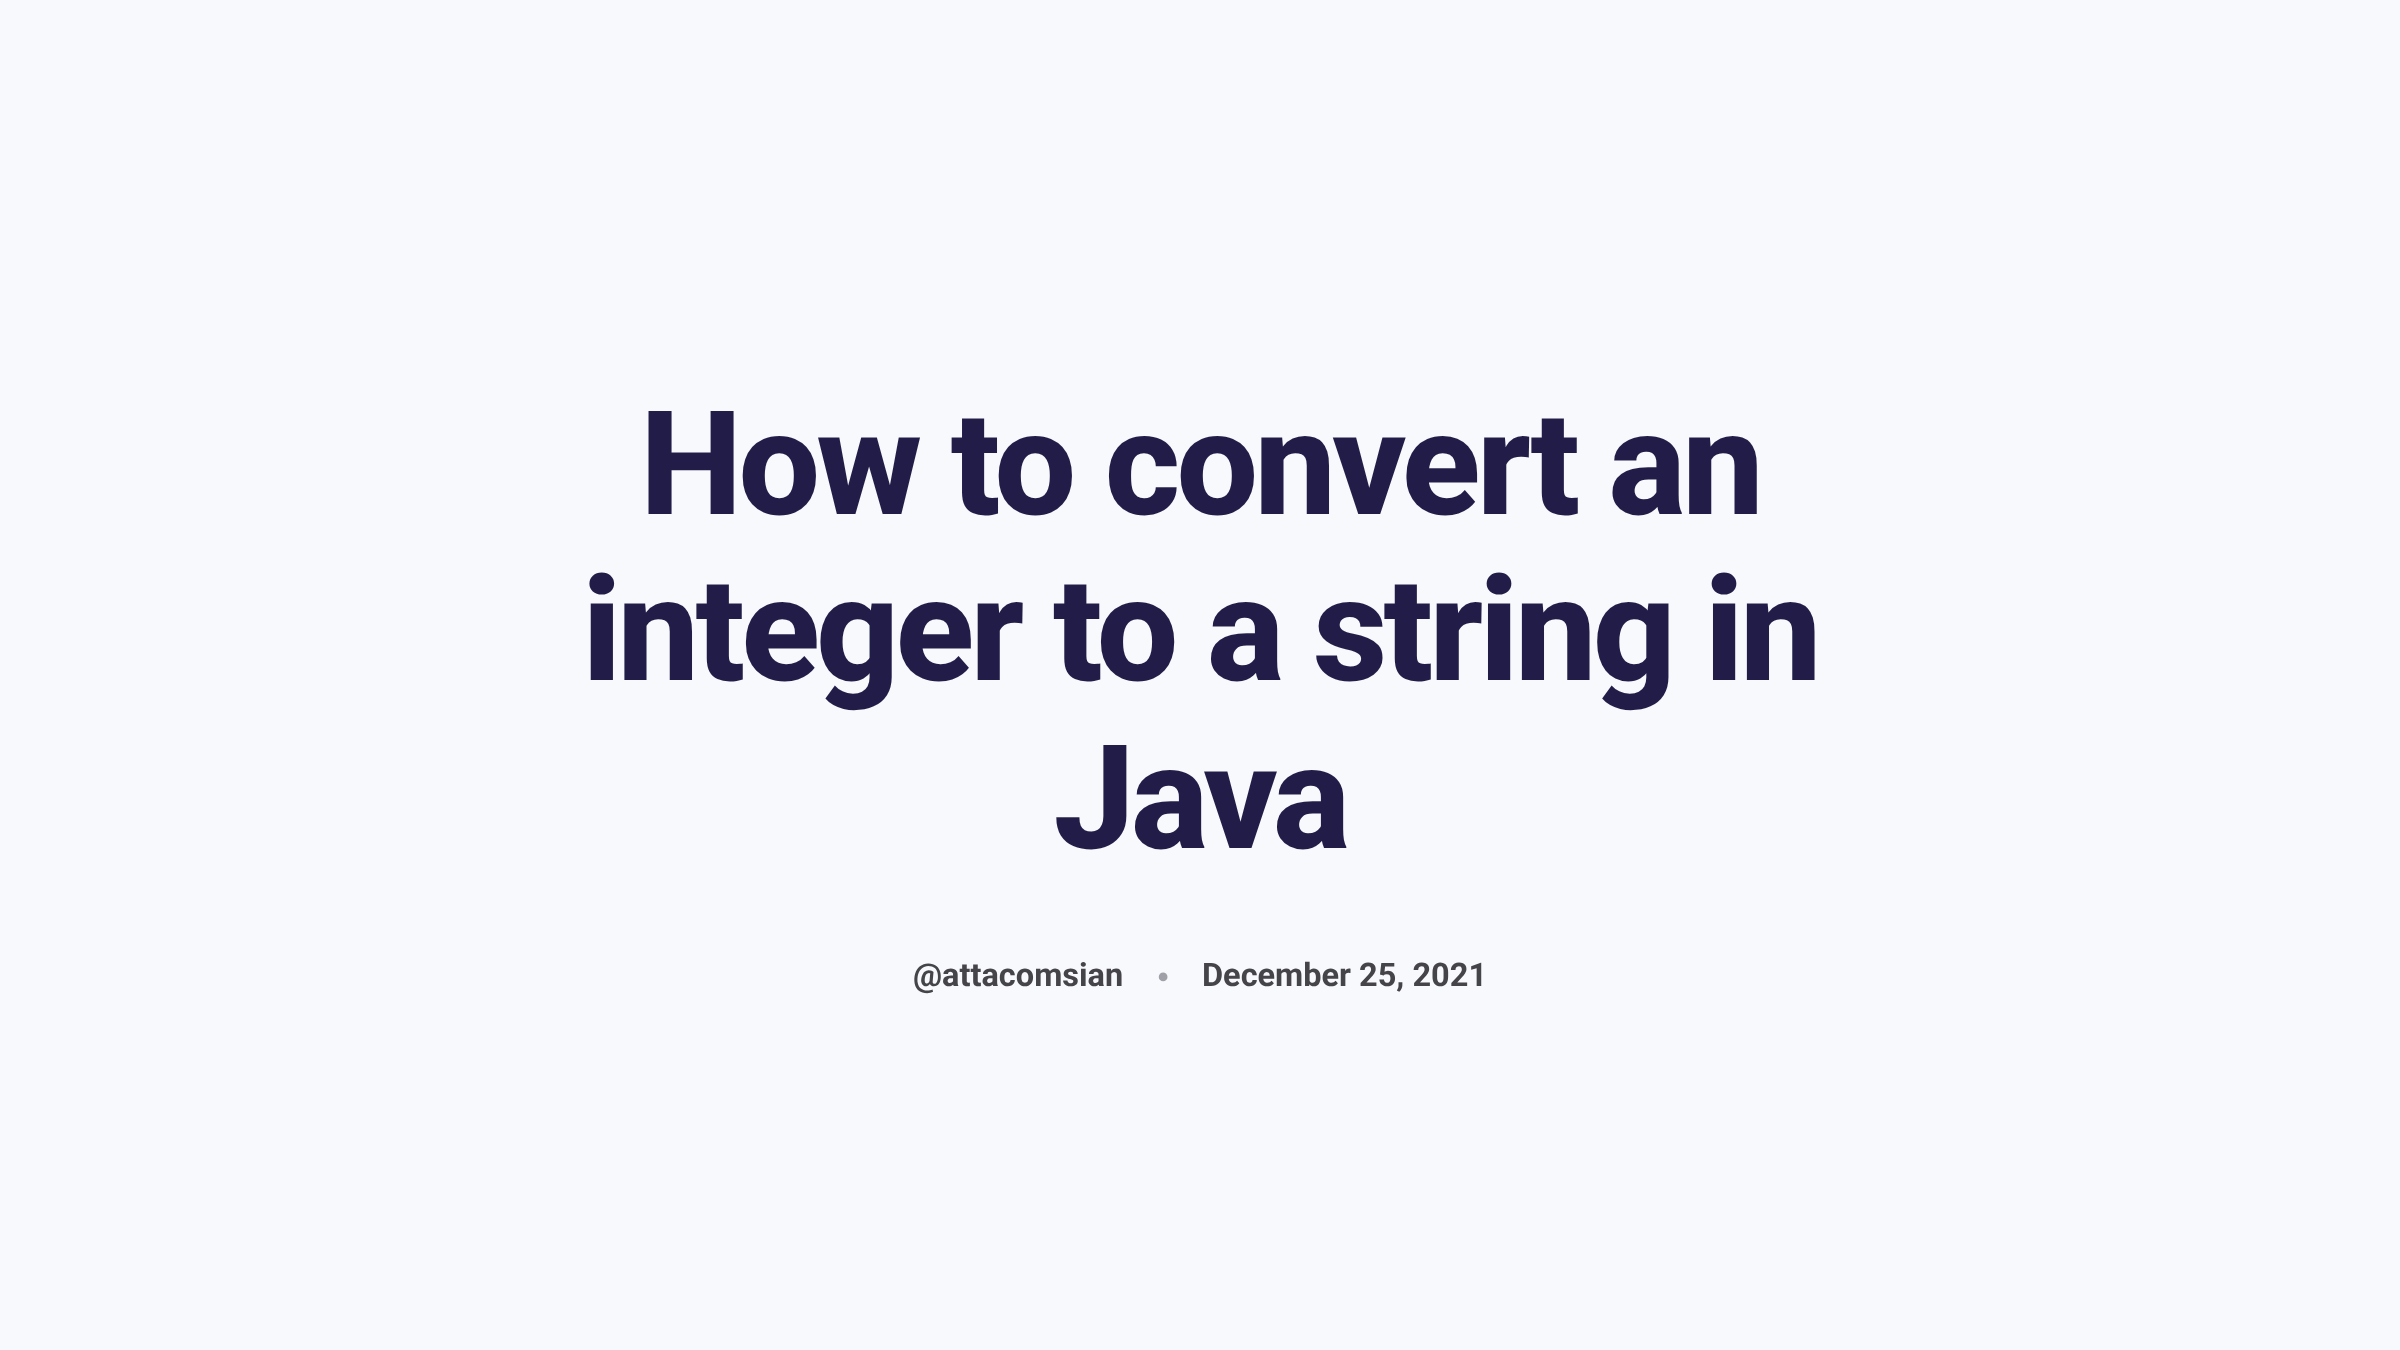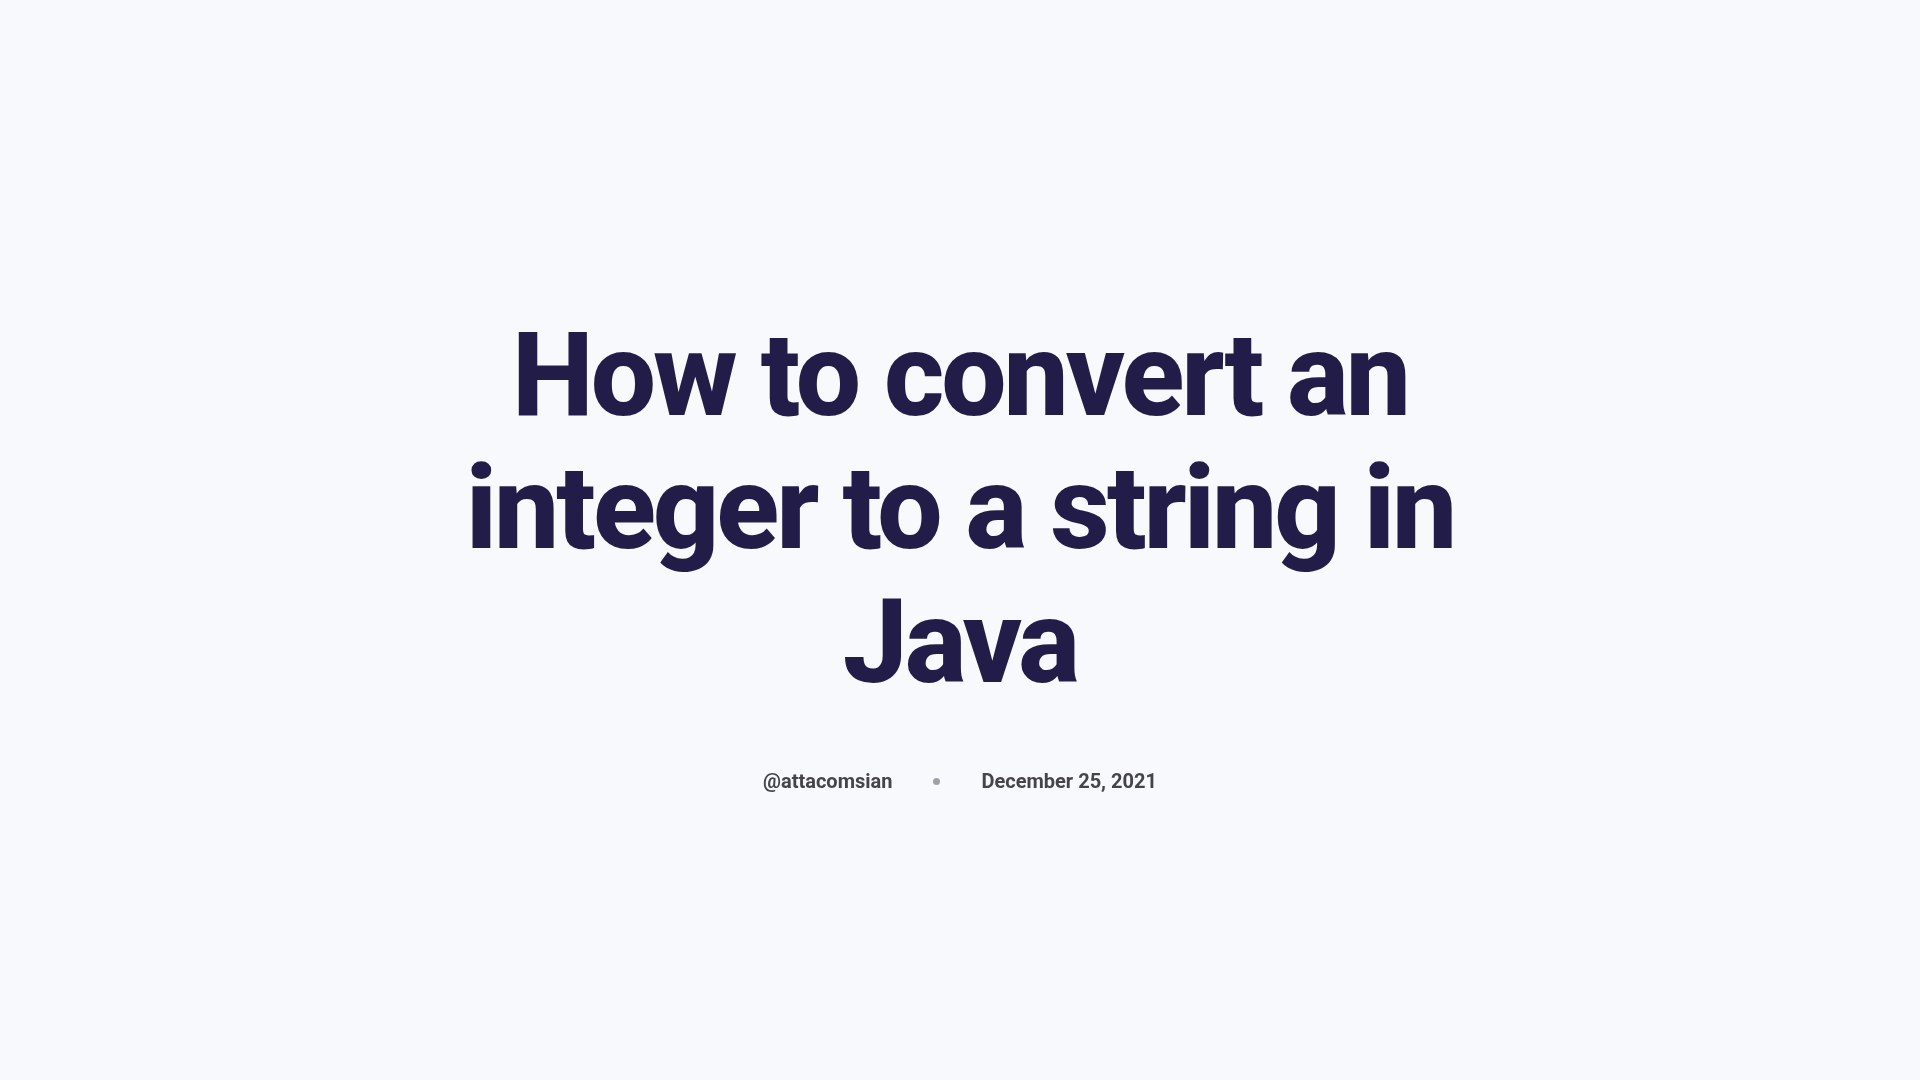--- a/index.html
+++ b/index.html
@@ -32,22 +32,22 @@
       line-height: 1.15;
       letter-spacing: -3px;
       margin-bottom: 60px;
       margin-top: 22px;
     }
     
     .meta {
       display: flex;
       align-items: center;
       justify-content: center;
-      gap: 41px;
-      font-size: 20px;
+      gap: 28px;
+      font-size: 26px;
       font-weight: 700;
       color: #444449;
     }
     
     .author {
       color: #444449;
     }
     
     .separator {
       width: 7px;

